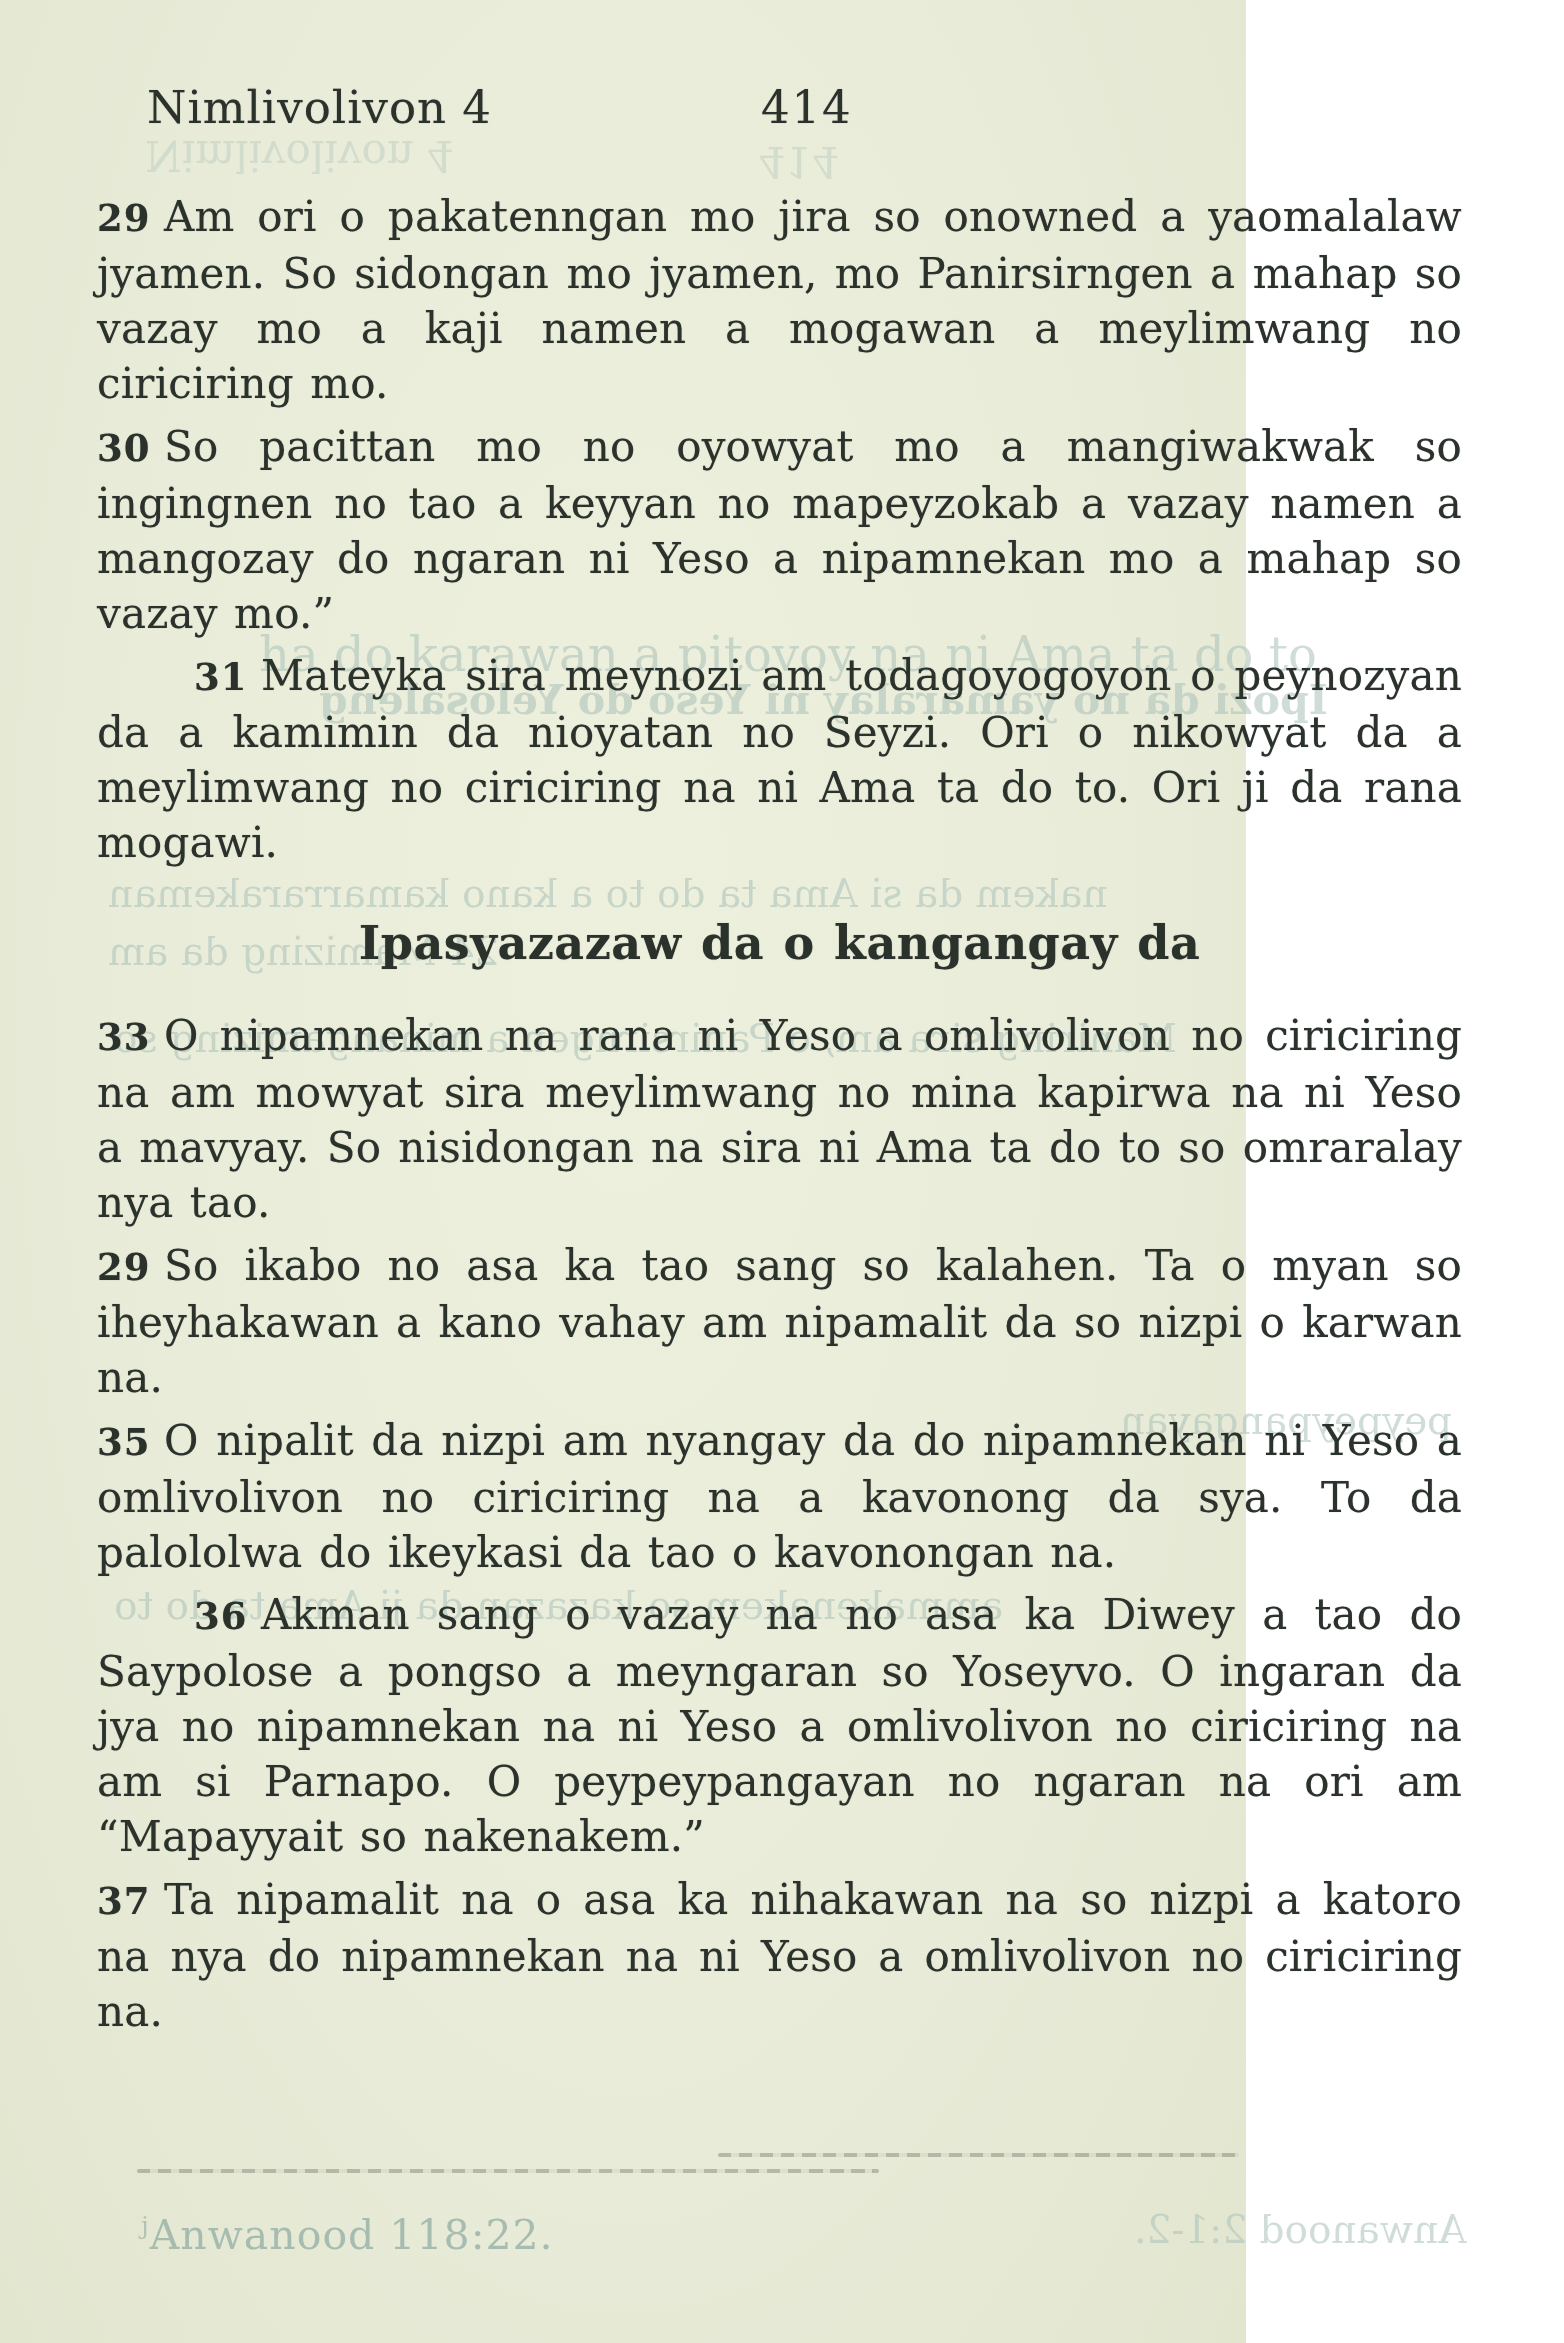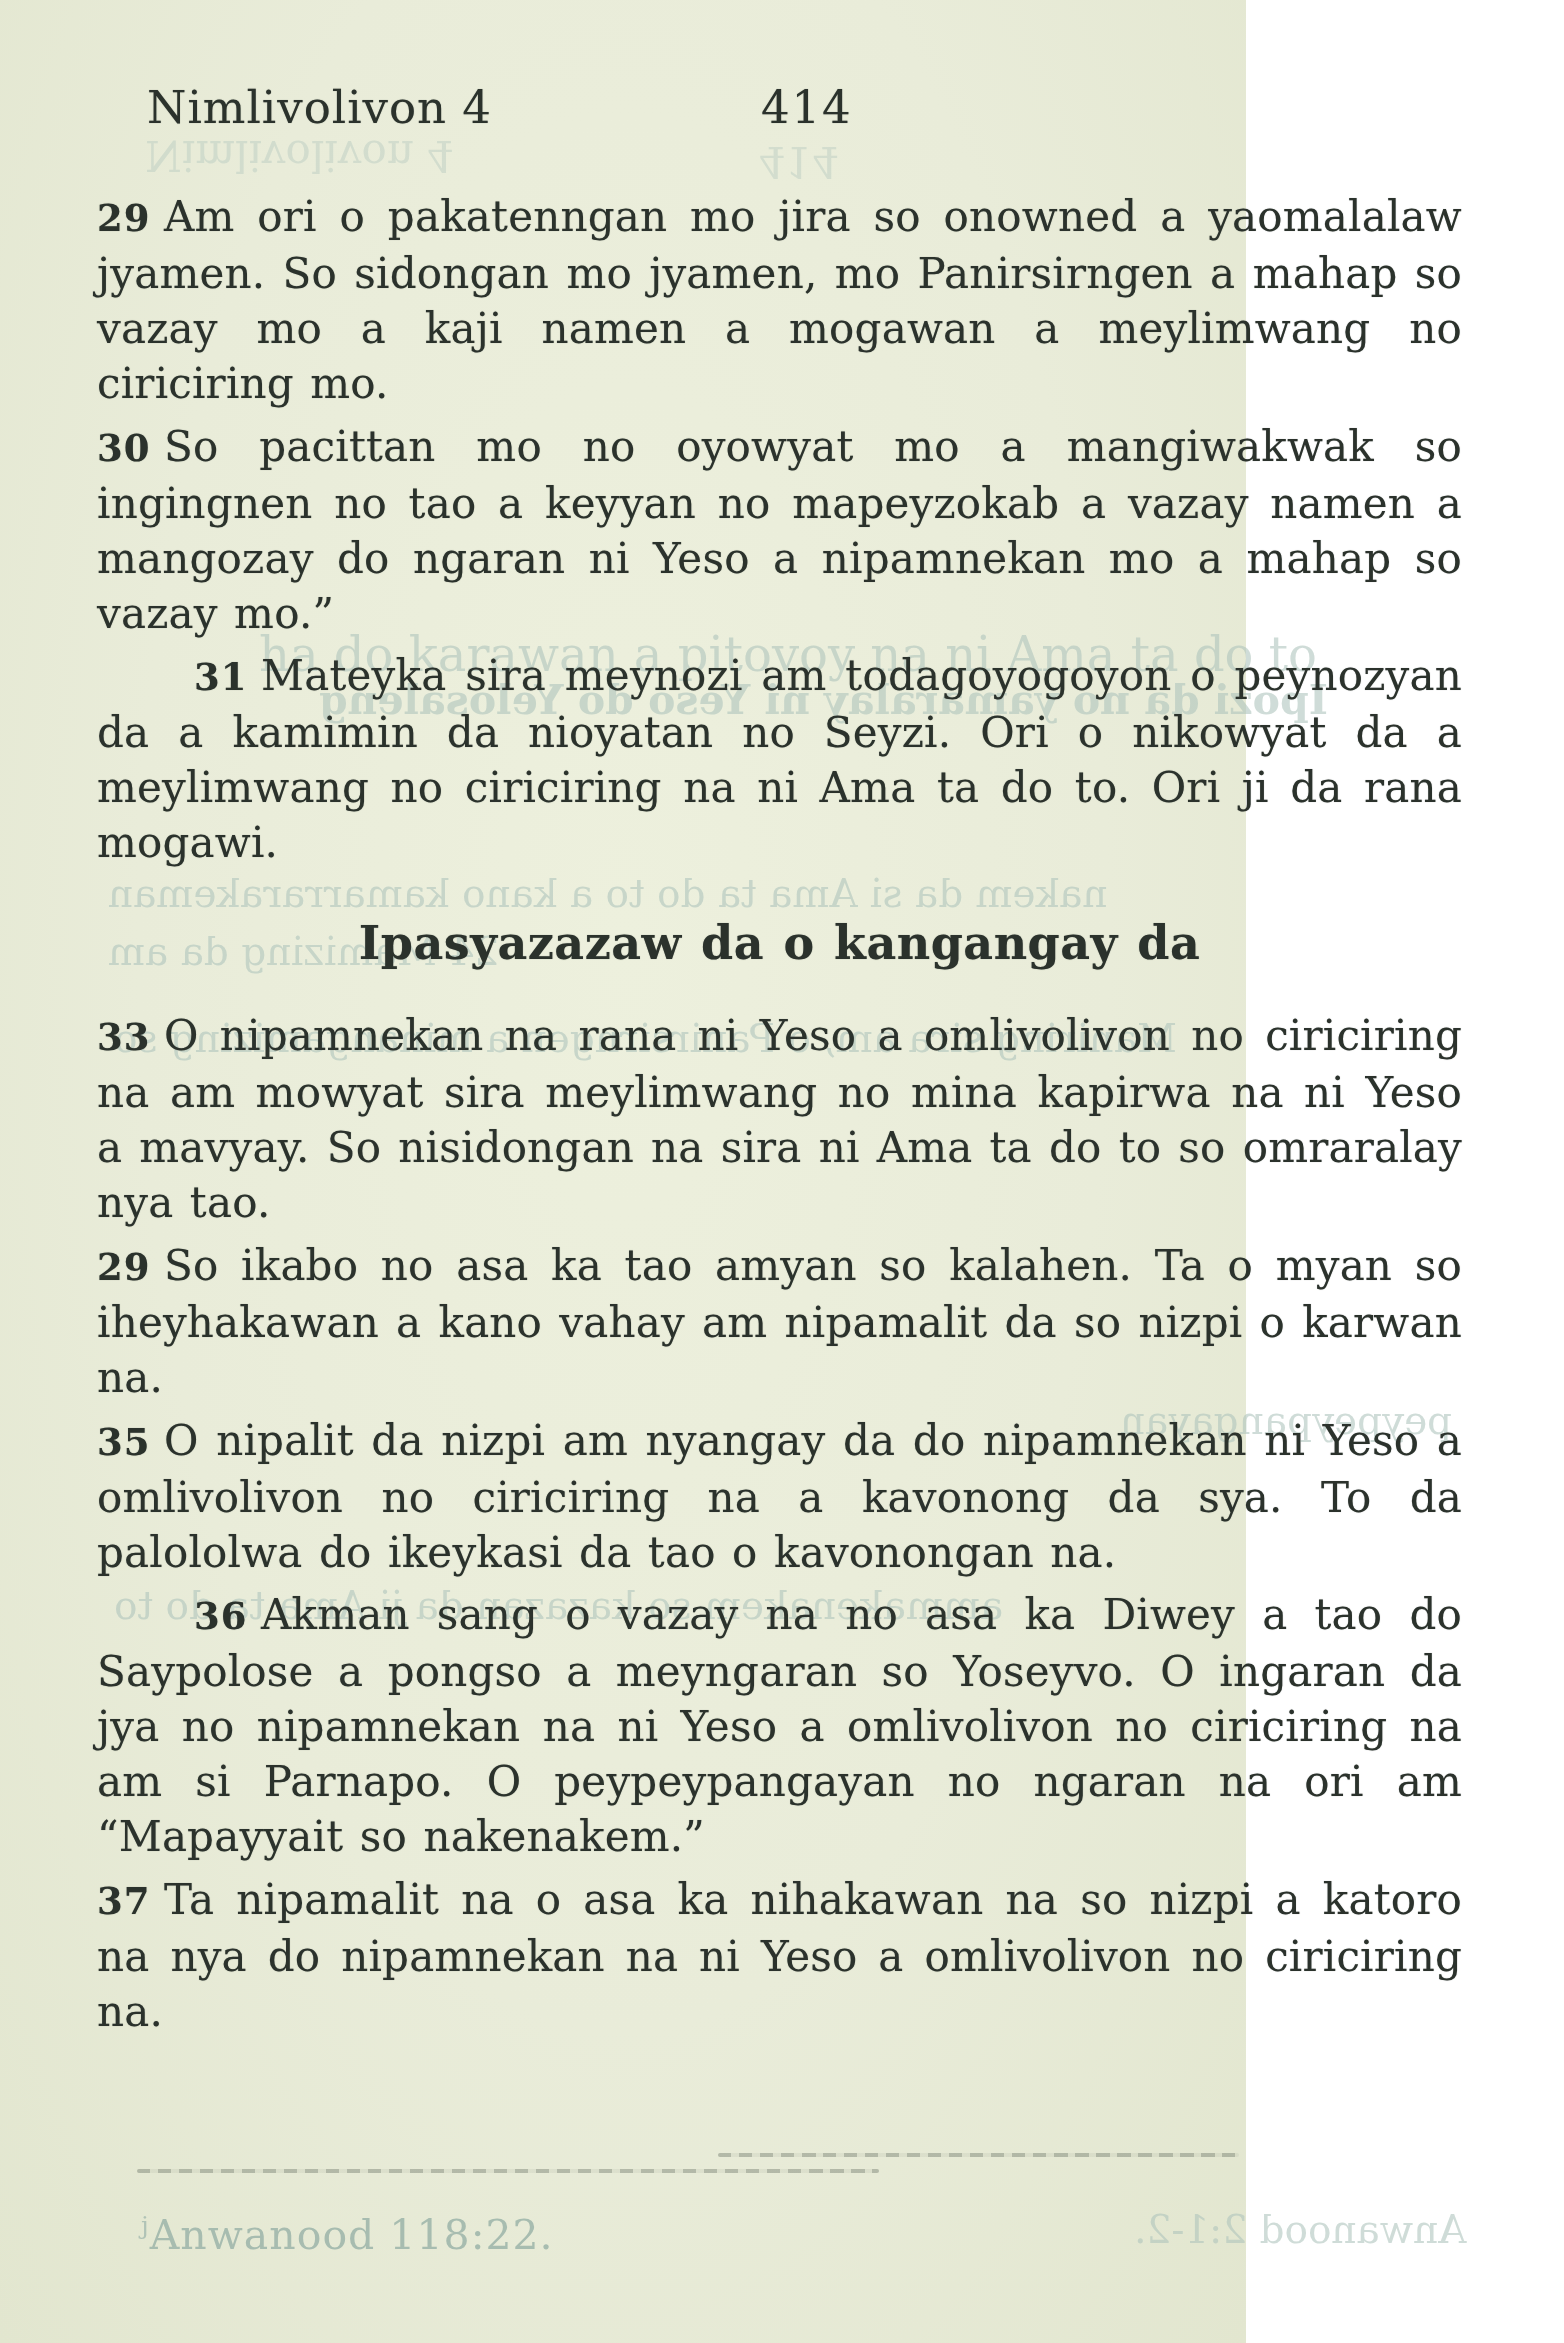--- a/index.html
+++ b/index.html
@@ -111,21 +111,21 @@
 
     <p class="verse"><span class="vnum">30</span><span class="vtext">So pacittan mo no oyowyat mo a mangiwakwak so ingingnen no tao a keyyan no mapeyzokab a vazay namen a mangozay do ngaran ni Yeso a nipamnekan mo a mahap so vazay mo.”</span></p>
 
     <p class="verse indent"><span class="vnum">31</span><span class="vtext">Mateyka sira meynozi am todagoyogoyon o peynozyan da a kamimin da nioyatan no Seyzi. Ori o nikowyat da a meylimwang no ciriciring na ni Ama ta do to. Ori ji da rana mogawi.</span></p>
 
     <h2 class="section-heading">Ipasyazazaw da o kangangay da</h2>
 
 
     <p class="verse"><span class="vnum">33</span><span class="vtext">O nipamnekan na rana ni Yeso a omlivolivon no ciriciring na am mowyat sira meylimwang no mina kapirwa na ni Yeso a mavyay. So nisidongan na sira ni Ama ta do to so omraralay nya tao.</span></p>
 
-    <p class="verse"><span class="vnum">29</span><span class="vtext">So ikabo no asa ka tao amyan so kalahen. Ta o myan so iheyhakawan a kano vahay am nipamalit da so nizpi o karwan na.</span></p>
+    <p class="verse"><span class="vnum">29</span><span class="vtext">So ikabo no asa ka tao sang so kalahen. Ta o myan so iheyhakawan a kano vahay am nipamalit da so nizpi o karwan na.</span></p>
 
     <p class="verse"><span class="vnum">35</span><span class="vtext">O nipalit da nizpi am nyangay da do nipamnekan ni Yeso a omlivolivon no ciriciring na a kavonong da sya. To da palololwa do ikeykasi da tao o kavonongan na.</span></p>
 
     <p class="verse indent"><span class="vnum">36</span><span class="vtext">Akman sang o vazay na no asa ka Diwey a tao do Saypolose a pongso a meyngaran so Yoseyvo. O ingaran da jya no nipamnekan na ni Yeso a omlivolivon no ciriciring na am si Parnapo. O peypeypangayan no ngaran na ori am “Mapayyait so nakenakem.”</span></p>
 
     <p class="verse"><span class="vnum">37</span><span class="vtext">Ta nipamalit na o asa ka nihakawan na so nizpi a katoro na nya do nipamnekan na ni Yeso a omlivolivon no ciriciring na.</span></p>
 
   </div>
 
   <div class="streak" style="left:718px; top:2153px; width:521px;"></div>

